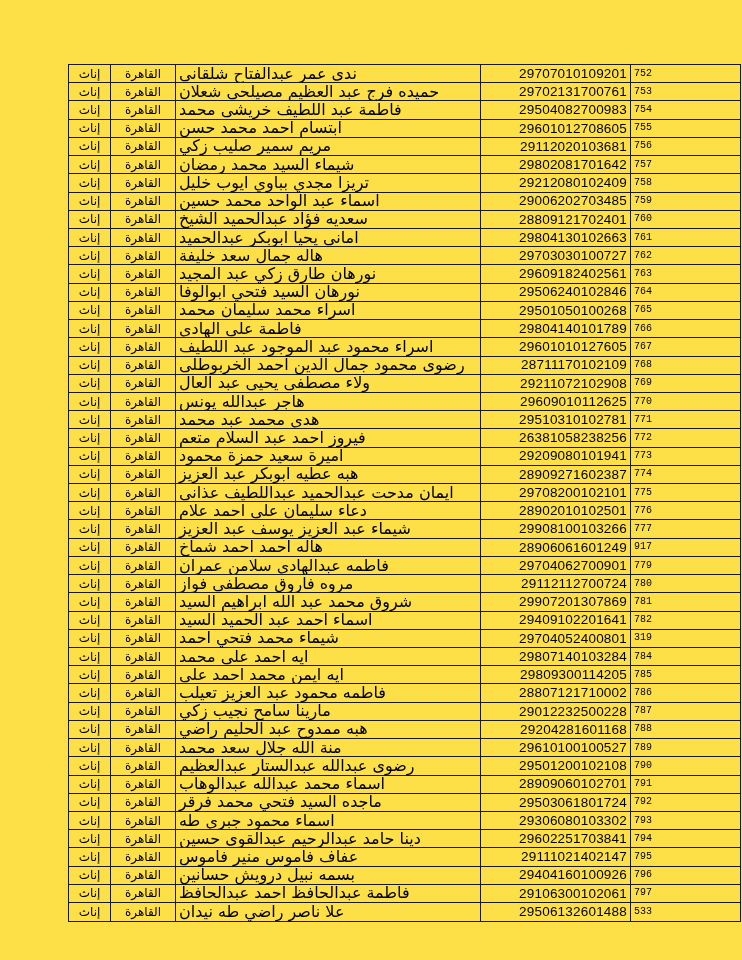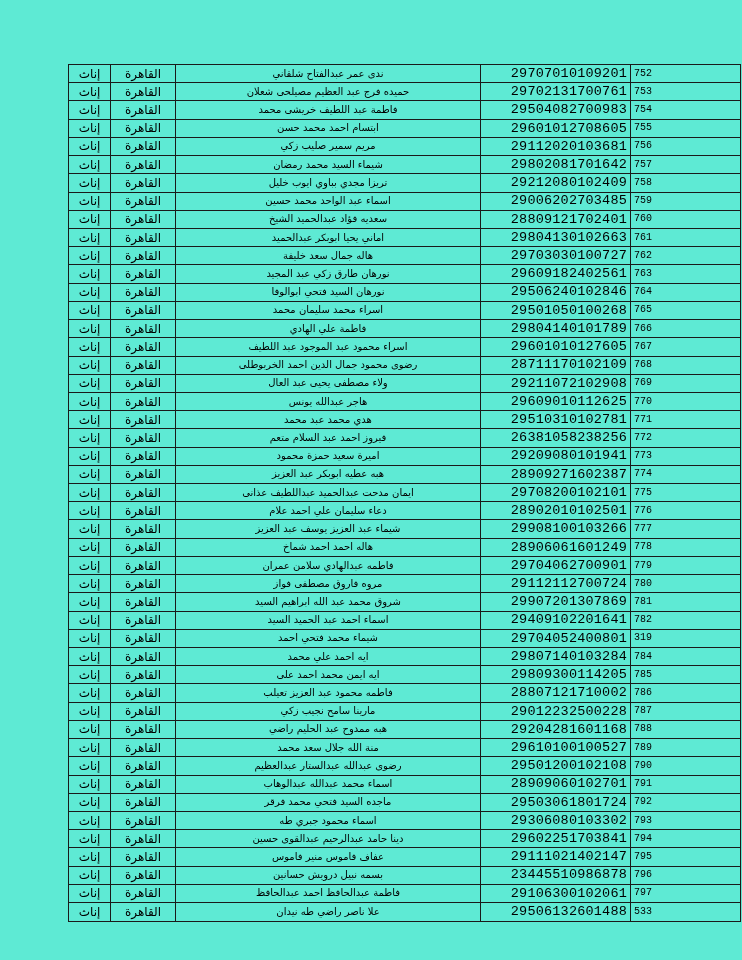--- a/index.html
+++ b/index.html
@@ -4,21 +4,21 @@
 <style>
   html, body {
     margin: 0;
     padding: 0;
     background: #ffffff;
   }
   .page {
     position: relative;
     width: 742px;
     height: 960px;
-    background: #5eead4;
+    background: #fde047;
     overflow: hidden;
     font-family: "DejaVu Sans", sans-serif;
     color: #000000;
   }
   table.roster {
     position: absolute;
     top: 64px;
     left: 68px;
     width: 672px;
     height: 858px;
@@ -39,28 +39,28 @@
   col.c-name     { width: 305px; }
   col.c-id       { width: 150px; }
   col.c-serial   { width: 110px; }
 
   td.col-gender, td.col-gov {
     text-align: center;
     font-size: 12px;
     direction: rtl;
   }
   td.col-name {
-    text-align: center;
+    text-align: left;
     direction: rtl;
-    font-size: 10px;
+    font-size: 16px;
     padding-right: 5px;
   }
   td.col-id {
     text-align: right;
-    font-family: Liberation Mono, monospace;
+    font-family: Liberation Sans, sans-serif;
     font-size: 13.5px;
     letter-spacing: 0.2px;
     padding-right: 6px;
   }
   td.col-serial {
     text-align: left;
     font-family: Liberation Mono, monospace;
     font-size: 10px;
     padding-right: 8px;
   }
@@ -258,21 +258,21 @@
     <td class="col-gov">القاهرة</td>
     <td class="col-name">شيماء عبد العزيز يوسف عبد العزيز</td>
     <td class="col-id">29908100103266</td>
     <td class="col-serial">777</td>
   </tr>
         <tr>
     <td class="col-gender">إناث</td>
     <td class="col-gov">القاهرة</td>
     <td class="col-name">هاله احمد احمد شماخ</td>
     <td class="col-id">28906061601249</td>
-    <td class="col-serial">778</td>
+    <td class="col-serial">917</td>
   </tr>
         <tr>
     <td class="col-gender">إناث</td>
     <td class="col-gov">القاهرة</td>
     <td class="col-name">فاطمه عبدالهادي سلامن عمران</td>
     <td class="col-id">29704062700901</td>
     <td class="col-serial">779</td>
   </tr>
         <tr>
     <td class="col-gender">إناث</td>
@@ -383,21 +383,21 @@
     <td class="col-gender">إناث</td>
     <td class="col-gov">القاهرة</td>
     <td class="col-name">عفاف فاموس منير فاموس</td>
     <td class="col-id">29111021402147</td>
     <td class="col-serial">795</td>
   </tr>
         <tr>
     <td class="col-gender">إناث</td>
     <td class="col-gov">القاهرة</td>
     <td class="col-name">بسمه نبيل درويش حسانين</td>
-    <td class="col-id">23445510986878</td>
+    <td class="col-id">29404160100926</td>
     <td class="col-serial">796</td>
   </tr>
         <tr>
     <td class="col-gender">إناث</td>
     <td class="col-gov">القاهرة</td>
     <td class="col-name">فاطمة عبدالحافظ احمد عبدالحافظ</td>
     <td class="col-id">29106300102061</td>
     <td class="col-serial">797</td>
   </tr>
         <tr>

